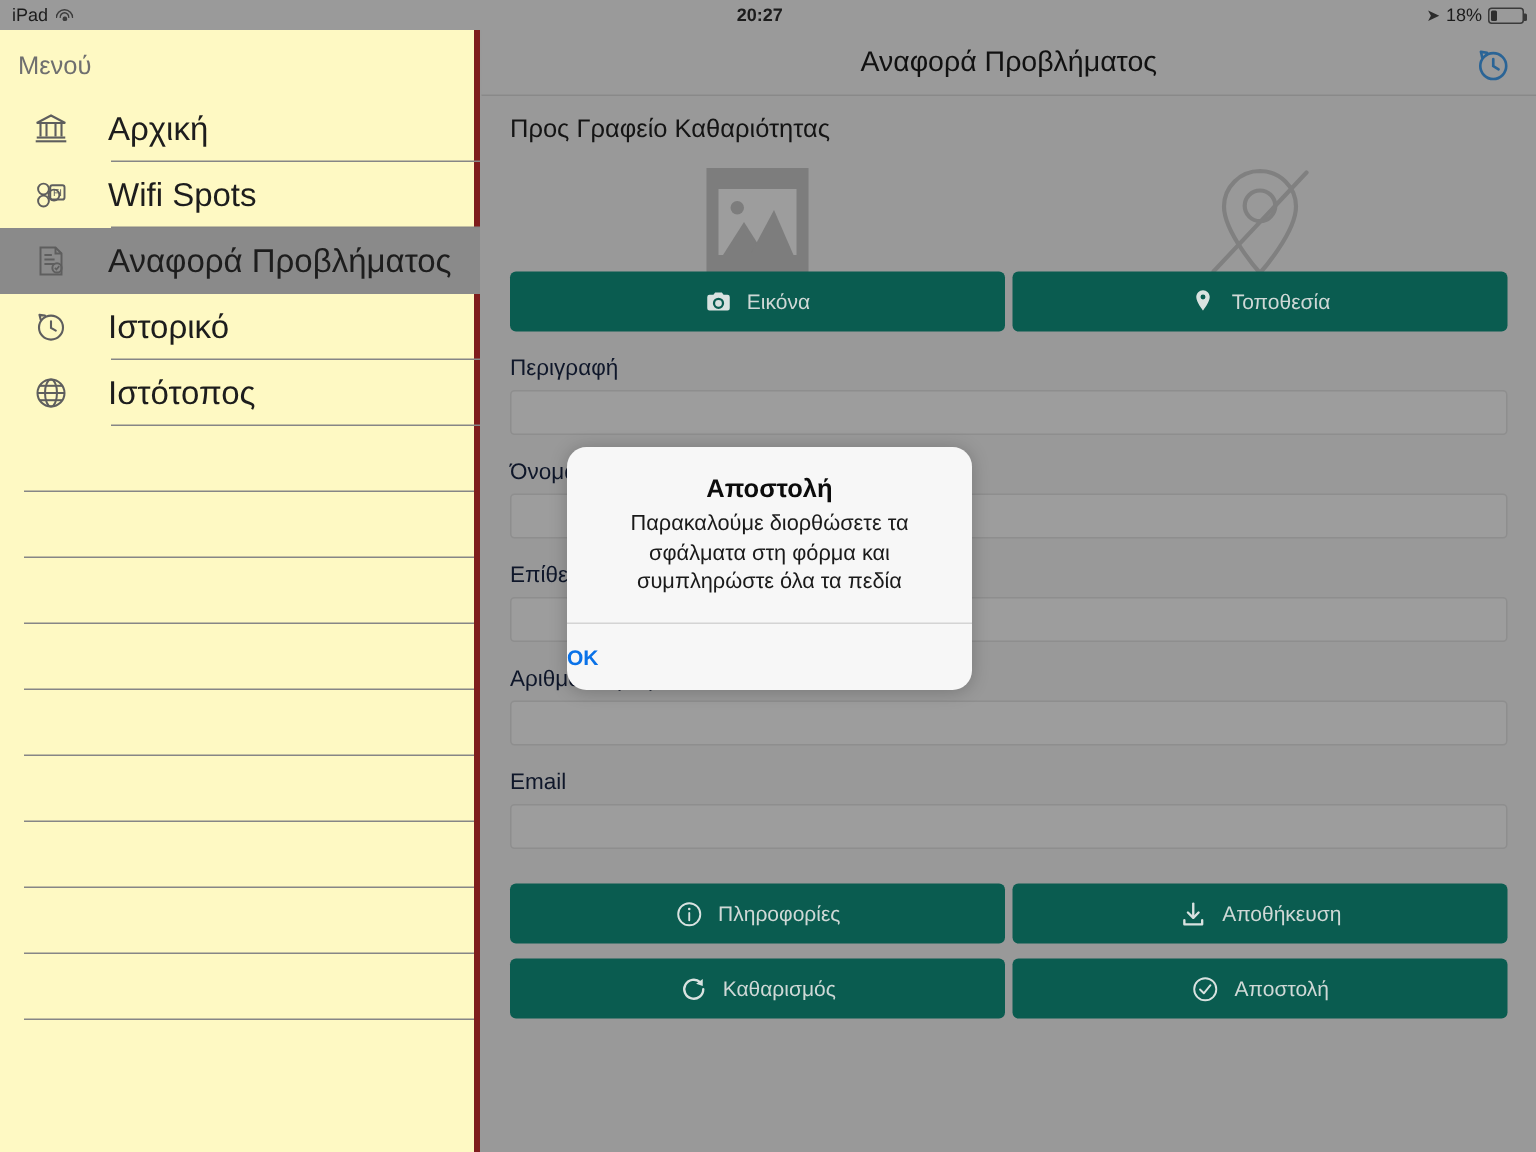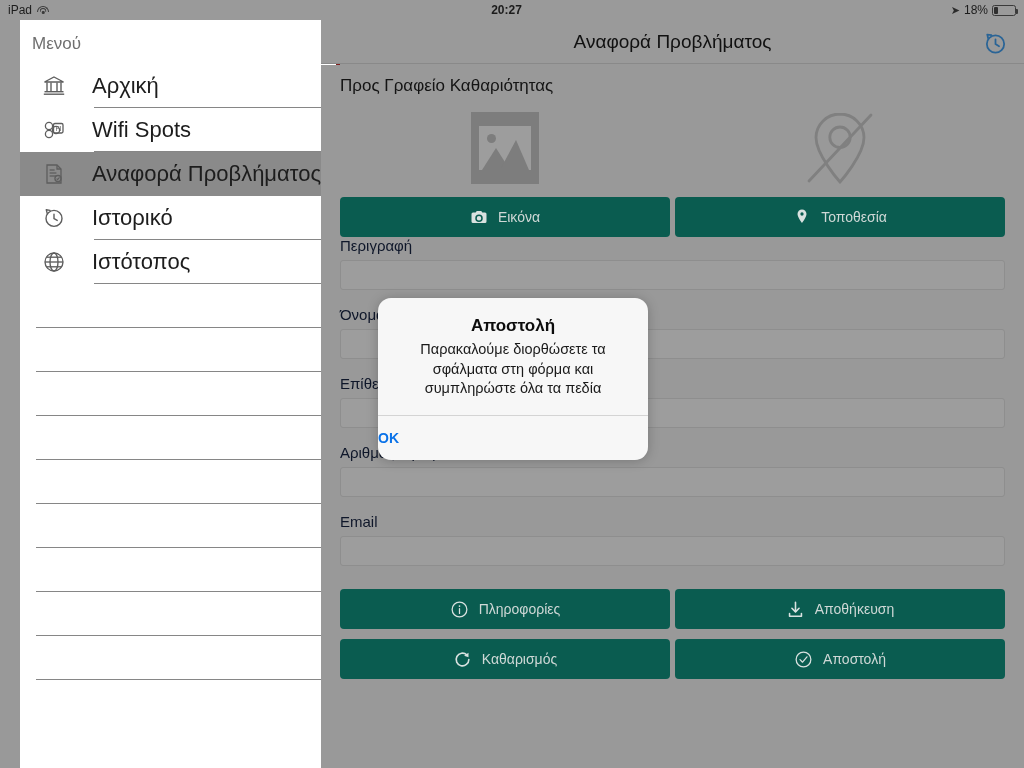--- a/index.html
+++ b/index.html
@@ -42,23 +42,22 @@
   .battery-shell::after {
     content: ""; position: absolute; right: -3px; top: 3px;
     width: 2px; height: 5px; background: #3a3a3a; border-radius: 0 1px 1px 0;
   }
   .battery-fill { position: absolute; left: 1px; top: 1px; bottom: 1px; background: #2e2e2e; border-radius: 1px; }
 
   
   #sidebar {
     position: absolute; top: 20px; left: 0;
     width: 320px; height: 748px;
-    background: #ffffff;
+    background: #fef9c3;
     border-right: 4px solid #7f1d1d;
-    margin-left: 20px;
   }
   #menu-title {
     position: absolute; top: 14px; left: 12px;
     font-size: 17px; color: #6f6f6f;
   }
   #menu-list { position: absolute; top: 44px; left: 0; width: 320px; }
   .menu-row {
     position: relative; height: 44px;
     display: flex; align-items: center;
   }
@@ -320,21 +319,21 @@
       </div>
       <div class="preview-cell right">
         <svg width="82" height="84" viewBox="0 0 40 42" fill="none" stroke="#808080" stroke-width="1.4">
           <path d="M20 4 C13.4 4 8 9.3 8 15.8 C8 24.6 20 38 20 38 C20 38 32 24.6 32 15.8 C32 9.3 26.6 4 20 4 Z"></path>
           <circle cx="20" cy="15.6" r="5.1"></circle>
           <line x1="4.5" y1="37.5" x2="35.5" y2="4.5" stroke-linecap="round"></line>
         </svg>
       </div>
     </div>
 
-    <div class="btn-row" id="media-btn-row" style="top:132px;">
+    <div class="btn-row" id="media-btn-row" style="top:116px;">
       <button class="tbtn left">
         <span class="bico">
           <svg width="18" height="18" viewBox="0 0 24 24" fill="currentColor">
             <path d="M9 4l-1.5 2H4a2 2 0 00-2 2v10a2 2 0 002 2h16a2 2 0 002-2V8a2 2 0 00-2-2h-3.5L15 4H9zm3 4.6a5 5 0 110 10 5 5 0 010-10zm0 2a3 3 0 100 6 3 3 0 000-6z"></path>
           </svg>
         </span>
         <span>Εικόνα</span>
       </button>
       <button class="tbtn right">
         <span class="bico">

